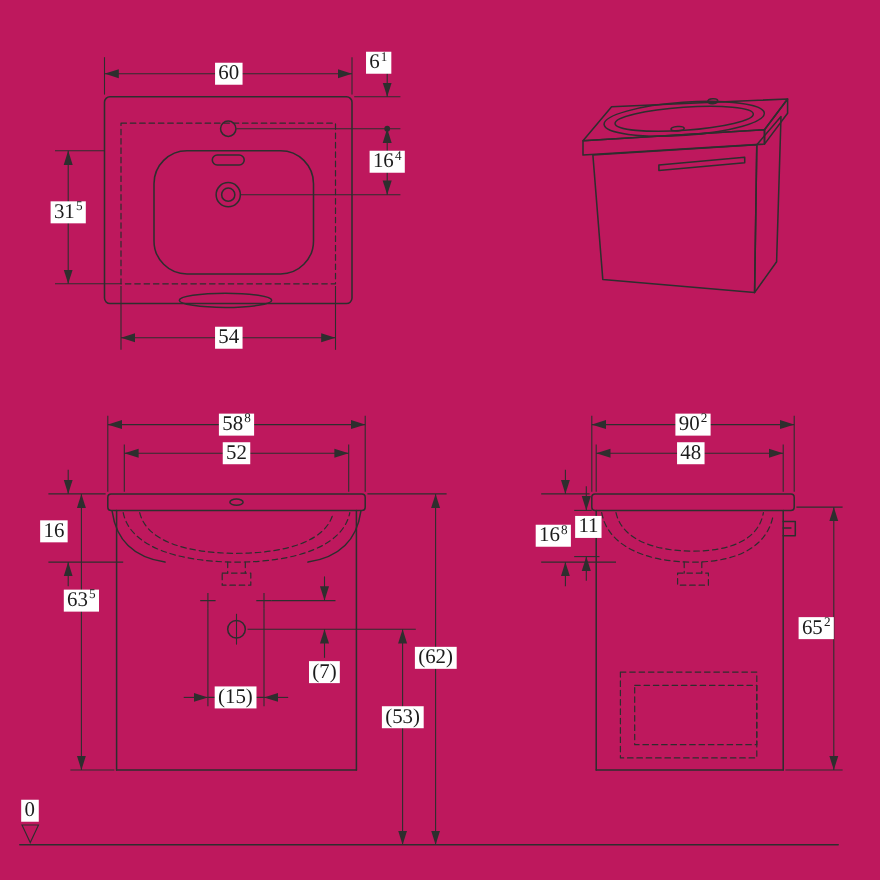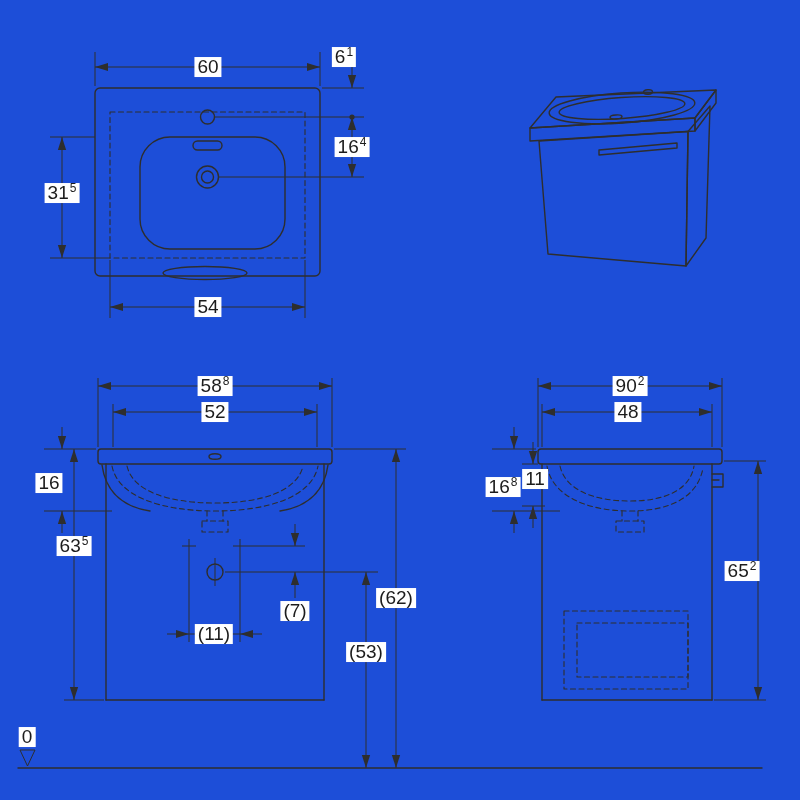--- a/index.html
+++ b/index.html
@@ -1,17 +1,17 @@
 <!DOCTYPE html>
 <html><head>
 <meta charset="utf-8">
 <style>
   html,body{margin:0;padding:0;background:#fff;}
-  #page{position:relative;width:800px;height:800px;background:#1d4ed8;overflow:hidden;
-        font-family:Liberation Sans, sans-serif;}
+  #page{position:relative;width:800px;height:800px;background:#be185d;overflow:hidden;
+        font-family:Liberation Serif, serif;}
   #drawing{position:absolute;left:0;top:0;}
   .o{fill:none;stroke:#2e2e2e;stroke-width:1.4;stroke-linecap:round;stroke-linejoin:round;}
   .d{stroke-dasharray:5 3.5;stroke-width:1.1;}
   .m{fill:none;stroke:#2e2e2e;stroke-width:1;}
   .dim-label{position:absolute;transform:translate(-50%,-50%);background:#fff;
              padding:0 3px;font-size:19px;line-height:1.05;color:#1c1c1c;white-space:nowrap;z-index:5;}
   .dim-label sup{font-size:12px;line-height:0;margin-left:1px;}
 </style>
 </head>
 <body>
@@ -188,21 +188,21 @@
 <div class="dim-label" style="left:208px;top:67px"><span>60</span></div>
 <div class="dim-label" style="left:344px;top:57px"><span>6</span><sup>1</sup></div>
 <div class="dim-label" style="left:352px;top:147px"><span>16</span><sup>4</sup></div>
 <div class="dim-label" style="left:62px;top:193px"><span>31</span><sup>5</sup></div>
 <div class="dim-label" style="left:208px;top:307px"><span>54</span></div>
 
 <div class="dim-label" style="left:215px;top:386px"><span>58</span><sup>8</sup></div>
 <div class="dim-label" style="left:215px;top:412px"><span>52</span></div>
 <div class="dim-label" style="left:49px;top:483px"><span>16</span></div>
 <div class="dim-label" style="left:74px;top:546px"><span>63</span><sup>5</sup></div>
-<div class="dim-label" style="left:214px;top:634px"><span>(11)</span></div>
+<div class="dim-label" style="left:214px;top:634px"><span>(15)</span></div>
 <div class="dim-label" style="left:295px;top:611px"><span>(7)</span></div>
 <div class="dim-label" style="left:366px;top:652px"><span>(53)</span></div>
 <div class="dim-label" style="left:396px;top:598px"><span>(62)</span></div>
 <div class="dim-label" style="left:27px;top:737px"><span>0</span></div>
 
 <div class="dim-label" style="left:630px;top:386px"><span>90</span><sup>2</sup></div>
 <div class="dim-label" style="left:628px;top:412px"><span>48</span></div>
 <div class="dim-label" style="left:503px;top:487px"><span>16</span><sup>8</sup></div>
 <div class="dim-label" style="left:535px;top:479px"><span>11</span></div>
 <div class="dim-label" style="left:742px;top:571px"><span>65</span><sup>2</sup></div>

